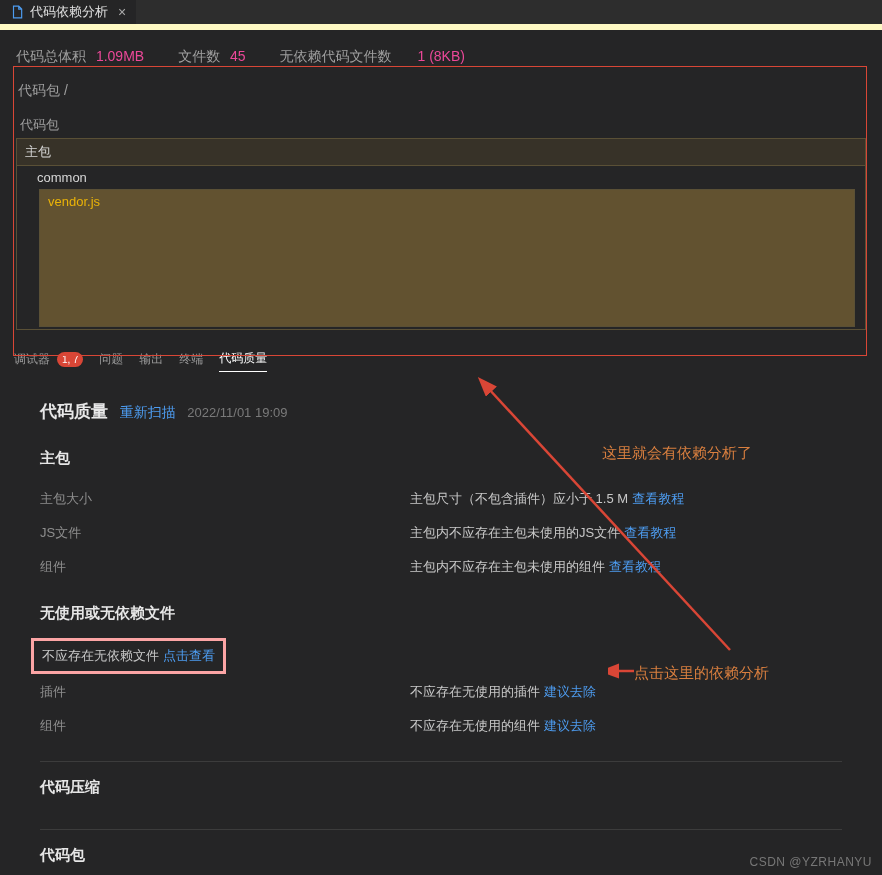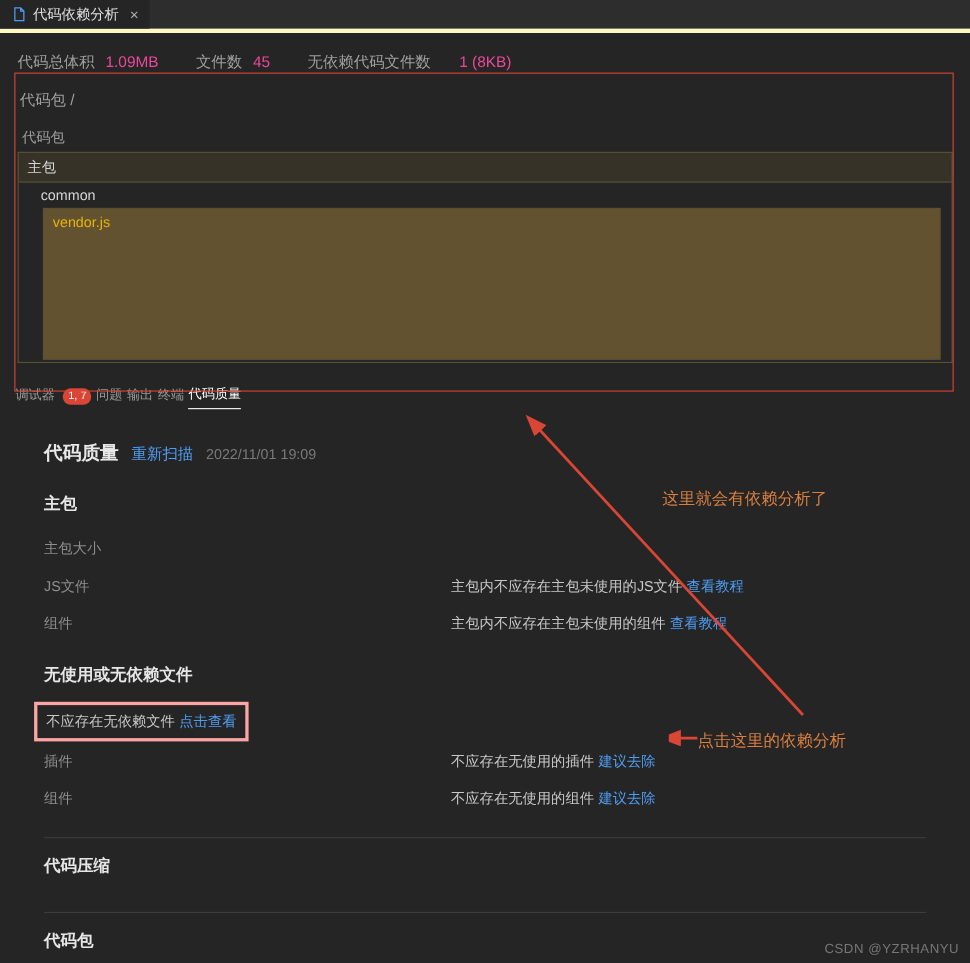--- a/index.html
+++ b/index.html
@@ -8,21 +8,21 @@
     background: #252526;
     font-family: "Microsoft YaHei", "PingFang SC", sans-serif;
     color: #cccccc;
     font-size: 13px;
     overflow: hidden;
     position: relative;
   }
   .tab-bar {
     display: flex; align-items: center;
     background: #2d2d2d; height: 30px;
-    border-bottom: 4px solid #fef9c3;
+    border-bottom: 6px solid #fef9c3;
   }
   .tab {
     display: flex; align-items: center; gap: 6px;
     background: #252526; height: 100%;
     padding: 0 10px;
     color: #e0e0e0; font-size: 13px;
   }
   .tab .file-icon { width: 14px; height: 14px; flex: none; }
   .tab .close { font-size: 14px; color: #aaa; margin-left: 4px; }
   .stats {
@@ -52,21 +52,21 @@
     border: 1px solid #5a5036; border-top: none;
     padding: 4px 8px 2px 20px; color: #d6d6d6; font-size: 13px;
   }
   .pkg-vendor {
     border: 1px solid #5a5036;
     background: #625230;
     margin: 4px 2px 0 2px; padding: 4px 8px; color: #eab308;
     min-height: 138px;
   }
   .bottom-tabs {
-    display: flex; align-items: center; gap: 4px;
+    display: flex; align-items: center; gap: 16px;
     padding: 6px 10px 0 14px;
     font-size: 12px; color: #9a9a9a;
     margin-top: 10px;
   }
   .bottom-tabs .bt { padding: 4px 0; }
   .bottom-tabs .badge {
     display: inline-flex; align-items: center; justify-content: center;
     min-width: 26px; height: 15px; border-radius: 8px;
     background: #d94636; color: #fff; font-size: 10px; margin-left: 4px;
     padding: 0 4px;
@@ -164,20 +164,21 @@
 <div class="quality">
   <h1>代码质量</h1>
   <span class="rescan">重新扫描</span>
   <span class="timestamp">2022/11/01 19:09</span>
 </div>
 
 <div class="section">
   <h2>主包</h2>
   <div class="row">
     <div class="lbl">主包大小</div>
+    <div><span class="desc">主包尺寸（不包含插件）应小于 1.5 M</span><span class="lnk">查看教程</span></div>
   </div>
   <div class="row">
     <div class="lbl">JS文件</div>
     <div><span class="desc">主包内不应存在主包未使用的JS文件</span><span class="lnk">查看教程</span></div>
   </div>
   <div class="row">
     <div class="lbl">组件</div>
     <div><span class="desc">主包内不应存在主包未使用的组件</span><span class="lnk">查看教程</span></div>
   </div>
 </div>

